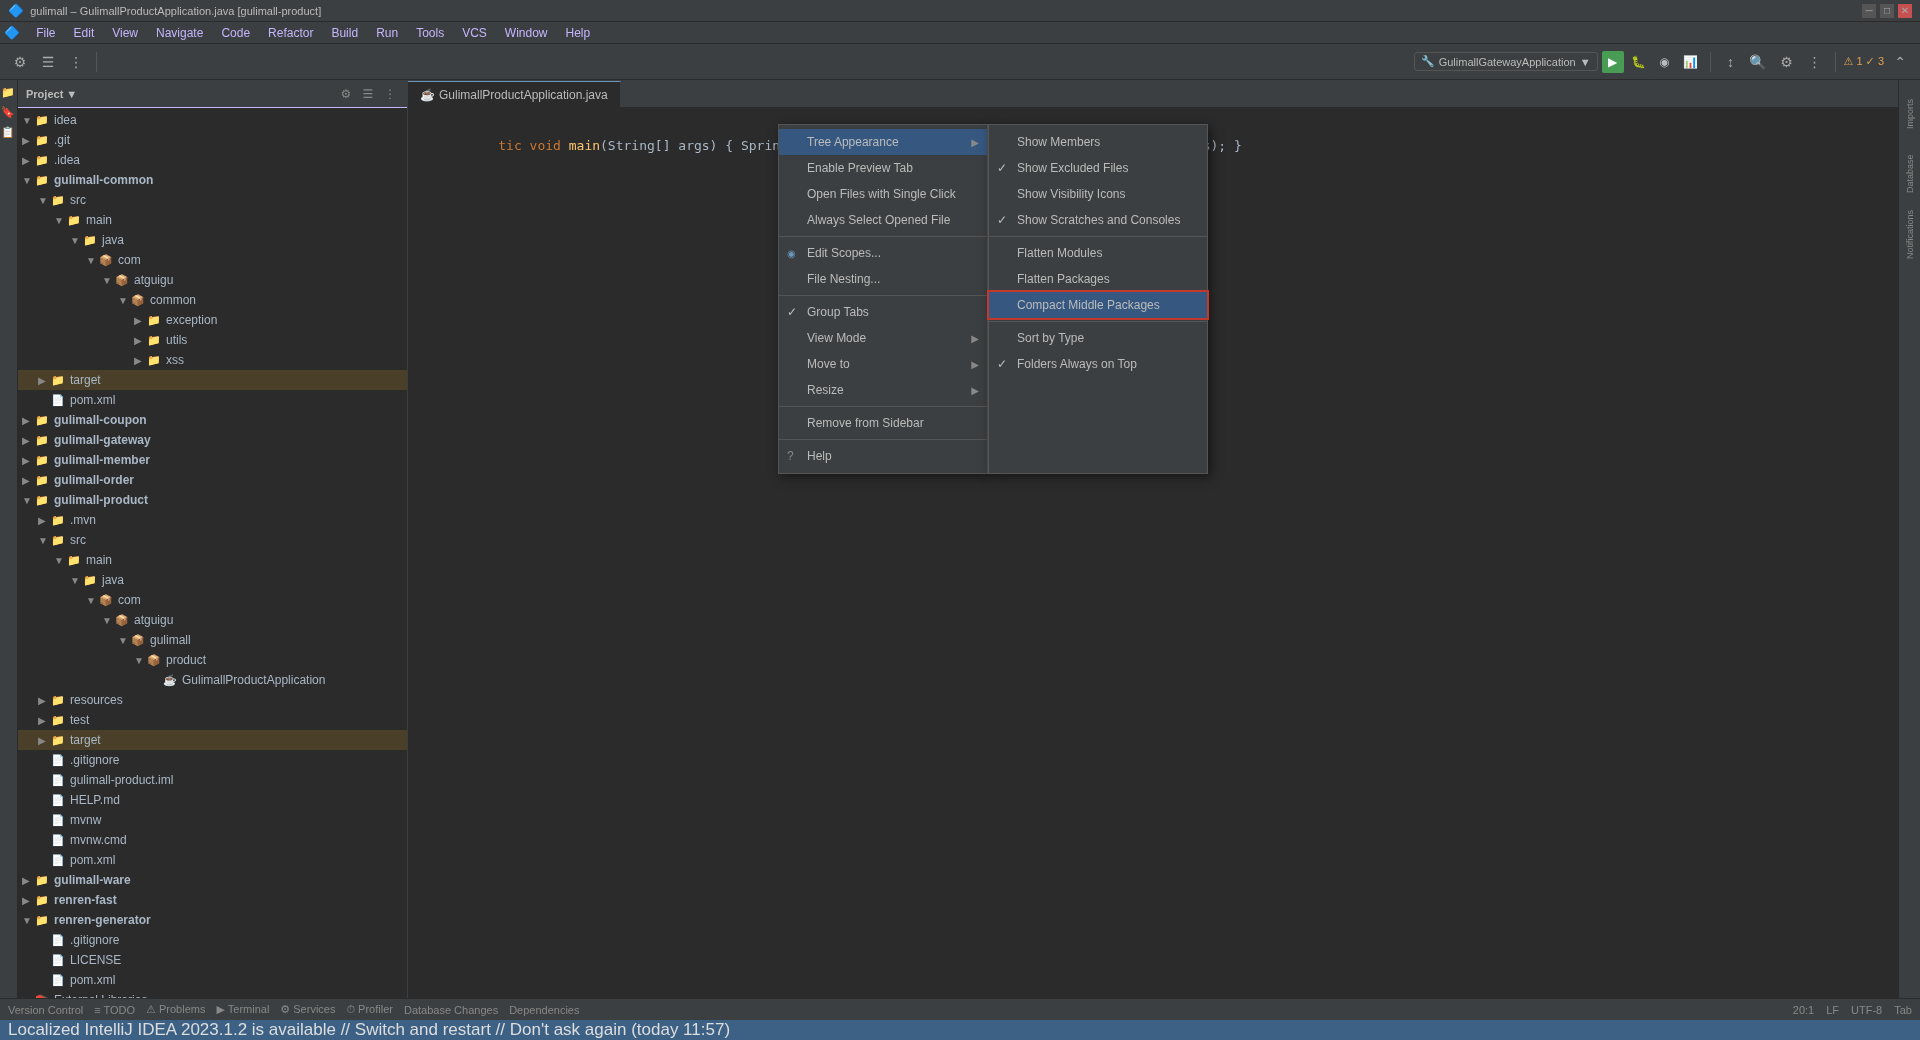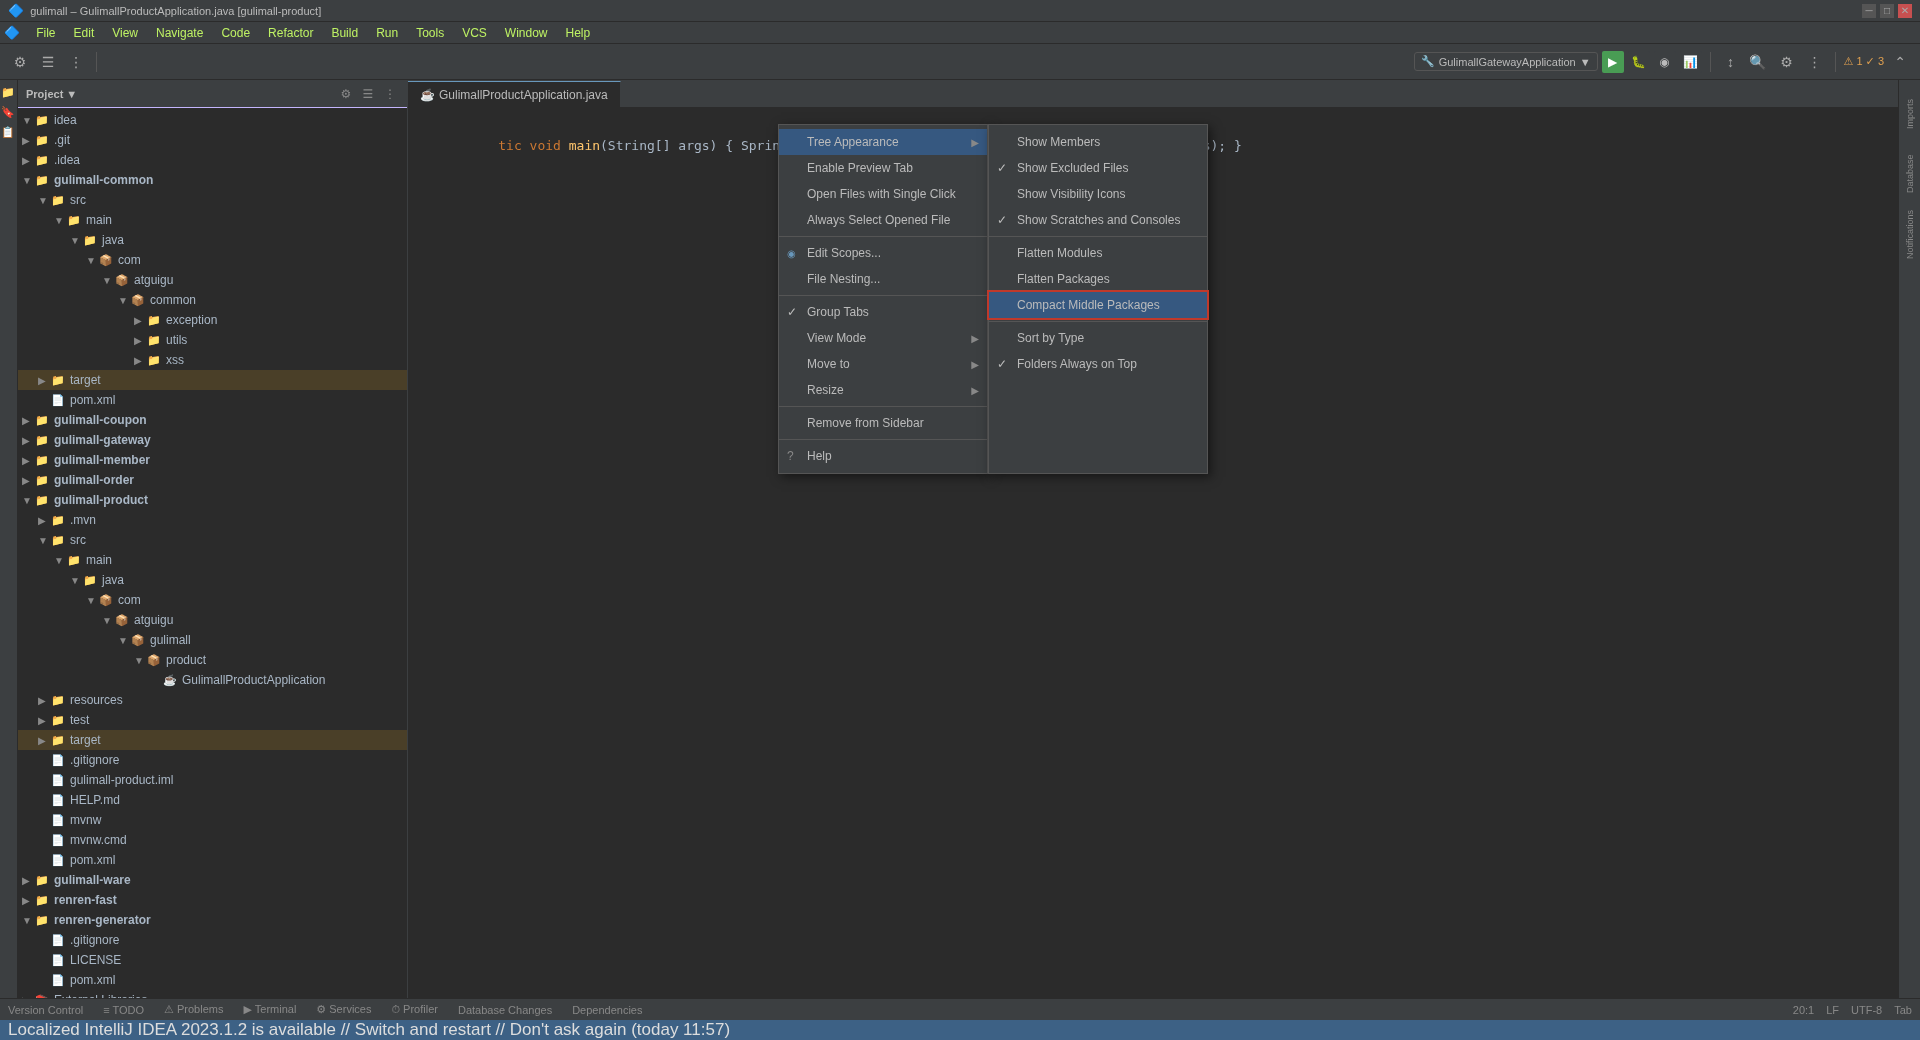--- a/index.html
+++ b/index.html
@@ -56,21 +56,21 @@
       background: #3c3f41;
       display: flex;
       align-items: center;
       padding: 0 4px;
       gap: 2px;
       border-bottom: 1px solid #2b2b2b;
     }
     .menu-item {
       padding: 2px 8px;
       font-size: 12px;
-      color: #bef264;
+      color: #c4b5fd;
       cursor: pointer;
     }
 
     
     #toolbar {
       height: 36px;
       background: #3c3f41;
       display: flex;
       align-items: center;
       padding: 0 8px;
@@ -318,21 +318,21 @@
       height: 22px;
       background: #3c3f41;
       display: flex;
       align-items: center;
       justify-content: space-between;
       padding: 0 8px;
       font-size: 11px;
       color: #888;
       border-top: 1px solid #2b2b2b;
     }
-    #status-left { display: flex; align-items: center; gap: 20px; }
+    #status-left { display: flex; align-items: center; gap: 11px; }
     #status-right { display: flex; align-items: center; gap: 12px; }
     .status-item { cursor: pointer; }
 
     
     #notification-bar {
       height: 20px;
       background: #3d6185;
       display: flex;
       align-items: center;
       padding: 0 8px;

